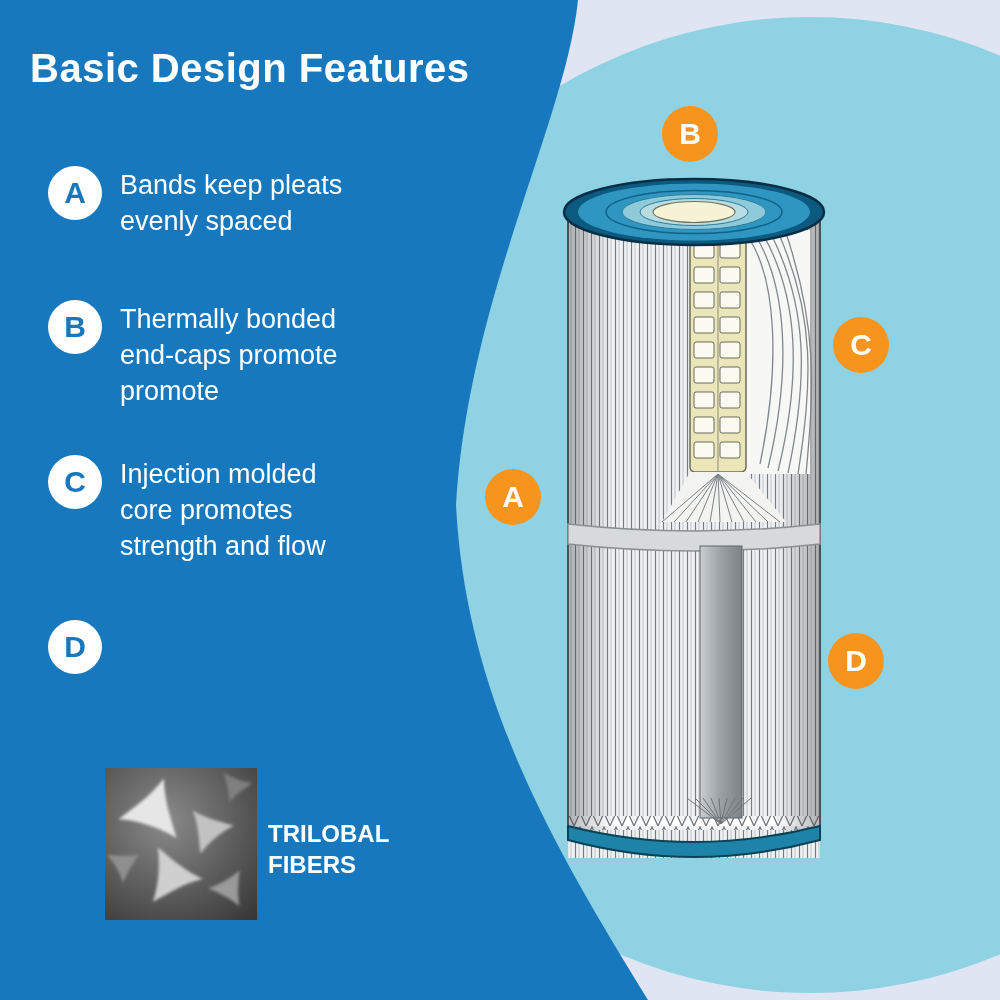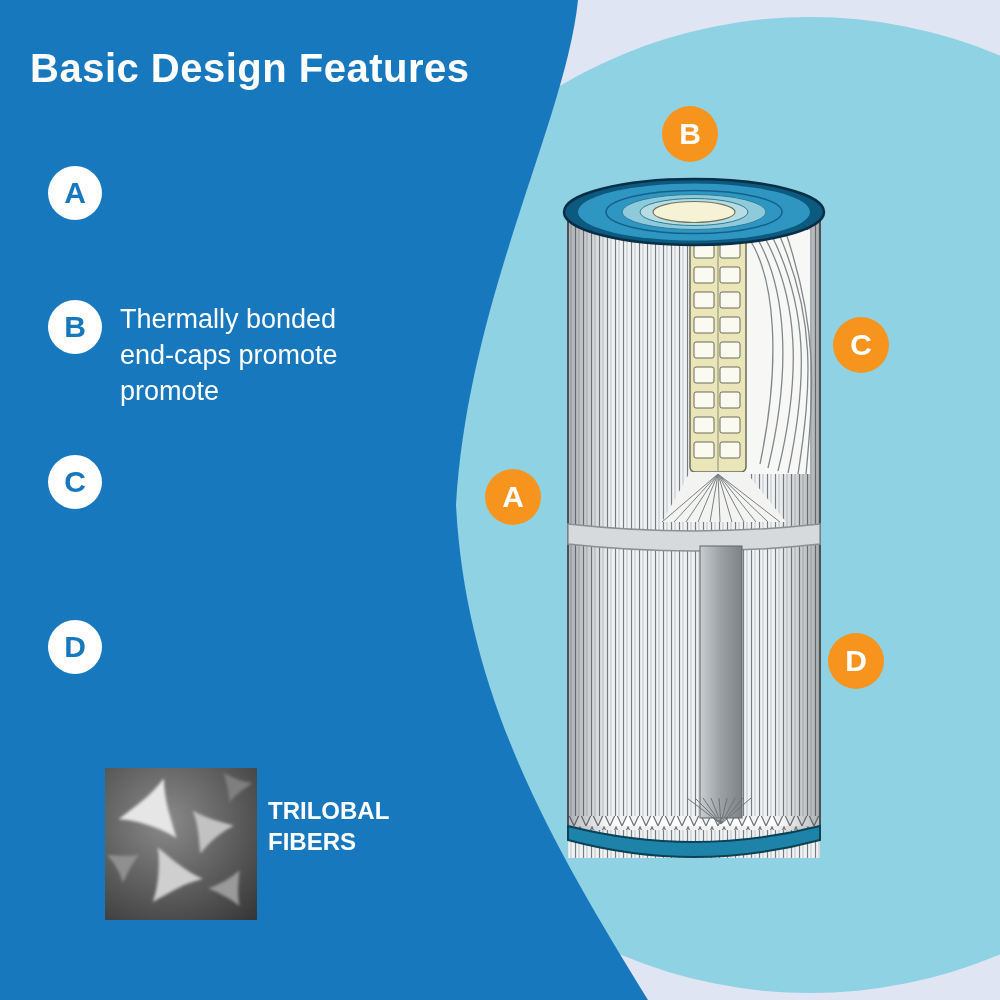--- a/index.html
+++ b/index.html
@@ -27,46 +27,48 @@
     position:absolute;width:56px;height:56px;border-radius:50%;background:#f7941d;
     color:#ffffff;font-size:30px;font-weight:bold;display:flex;align-items:center;justify-content:center;
   }
   .co-b{left:662px;top:106px}
   .co-c{left:833px;top:317px}
   .co-a{left:485px;top:469px}
   .co-d{left:828px;top:633px}
   .illustration{position:absolute;left:550px;top:168px;}
   .fiber-img{position:absolute;left:105px;top:768px;}
   .fiber-label{
-    position:absolute;left:268px;top:795px;color:#ffffff;
+    position:absolute;left:268px;top:818px;color:#ffffff;
     font-size:24px;font-weight:bold;line-height:1.3;
   }
 </style>
 </head>
 <body>
 
 <div class="stage">
 
   <svg class="bg-svg" width="1000" height="1000" viewBox="0 0 1000 1000">
     <rect width="1000" height="1000" fill="#e0e5f4"></rect>
     <circle cx="810" cy="505" r="488" fill="#8fd2e3"></circle>
     <path d="M0,0 L578,0 C566,120 468,300 456,505 C466,700 556,850 648,1000 L0,1000 Z" fill="#1878be"></path>
   </svg>
 
   <div class="page-title">Basic Design Features</div>
 
   <div class="feature f-a">
     <div class="badge">A</div>
+    <div class="text">Bands keep pleats evenly spaced</div>
   </div>
   <div class="feature f-b">
     <div class="badge">B</div>
     <div class="text">Thermally bonded end-caps promote promote</div>
   </div>
   <div class="feature f-c">
     <div class="badge">C</div>
+    <div class="text">Injection molded core promotes strength and flow</div>
   </div>
   <div class="feature f-d">
     <div class="badge">D</div>
   </div>
 
   <svg class="illustration" width="292" height="726" viewBox="0 0 292 726">
     <defs>
       <pattern id="pleats" width="8" height="8" patternUnits="userSpaceOnUse">
         <rect width="8" height="8" fill="#f1f2f3"></rect>
         <line x1="1.5" y1="0" x2="1.5" y2="8" stroke="#777c80" stroke-width="1.2"></line>

